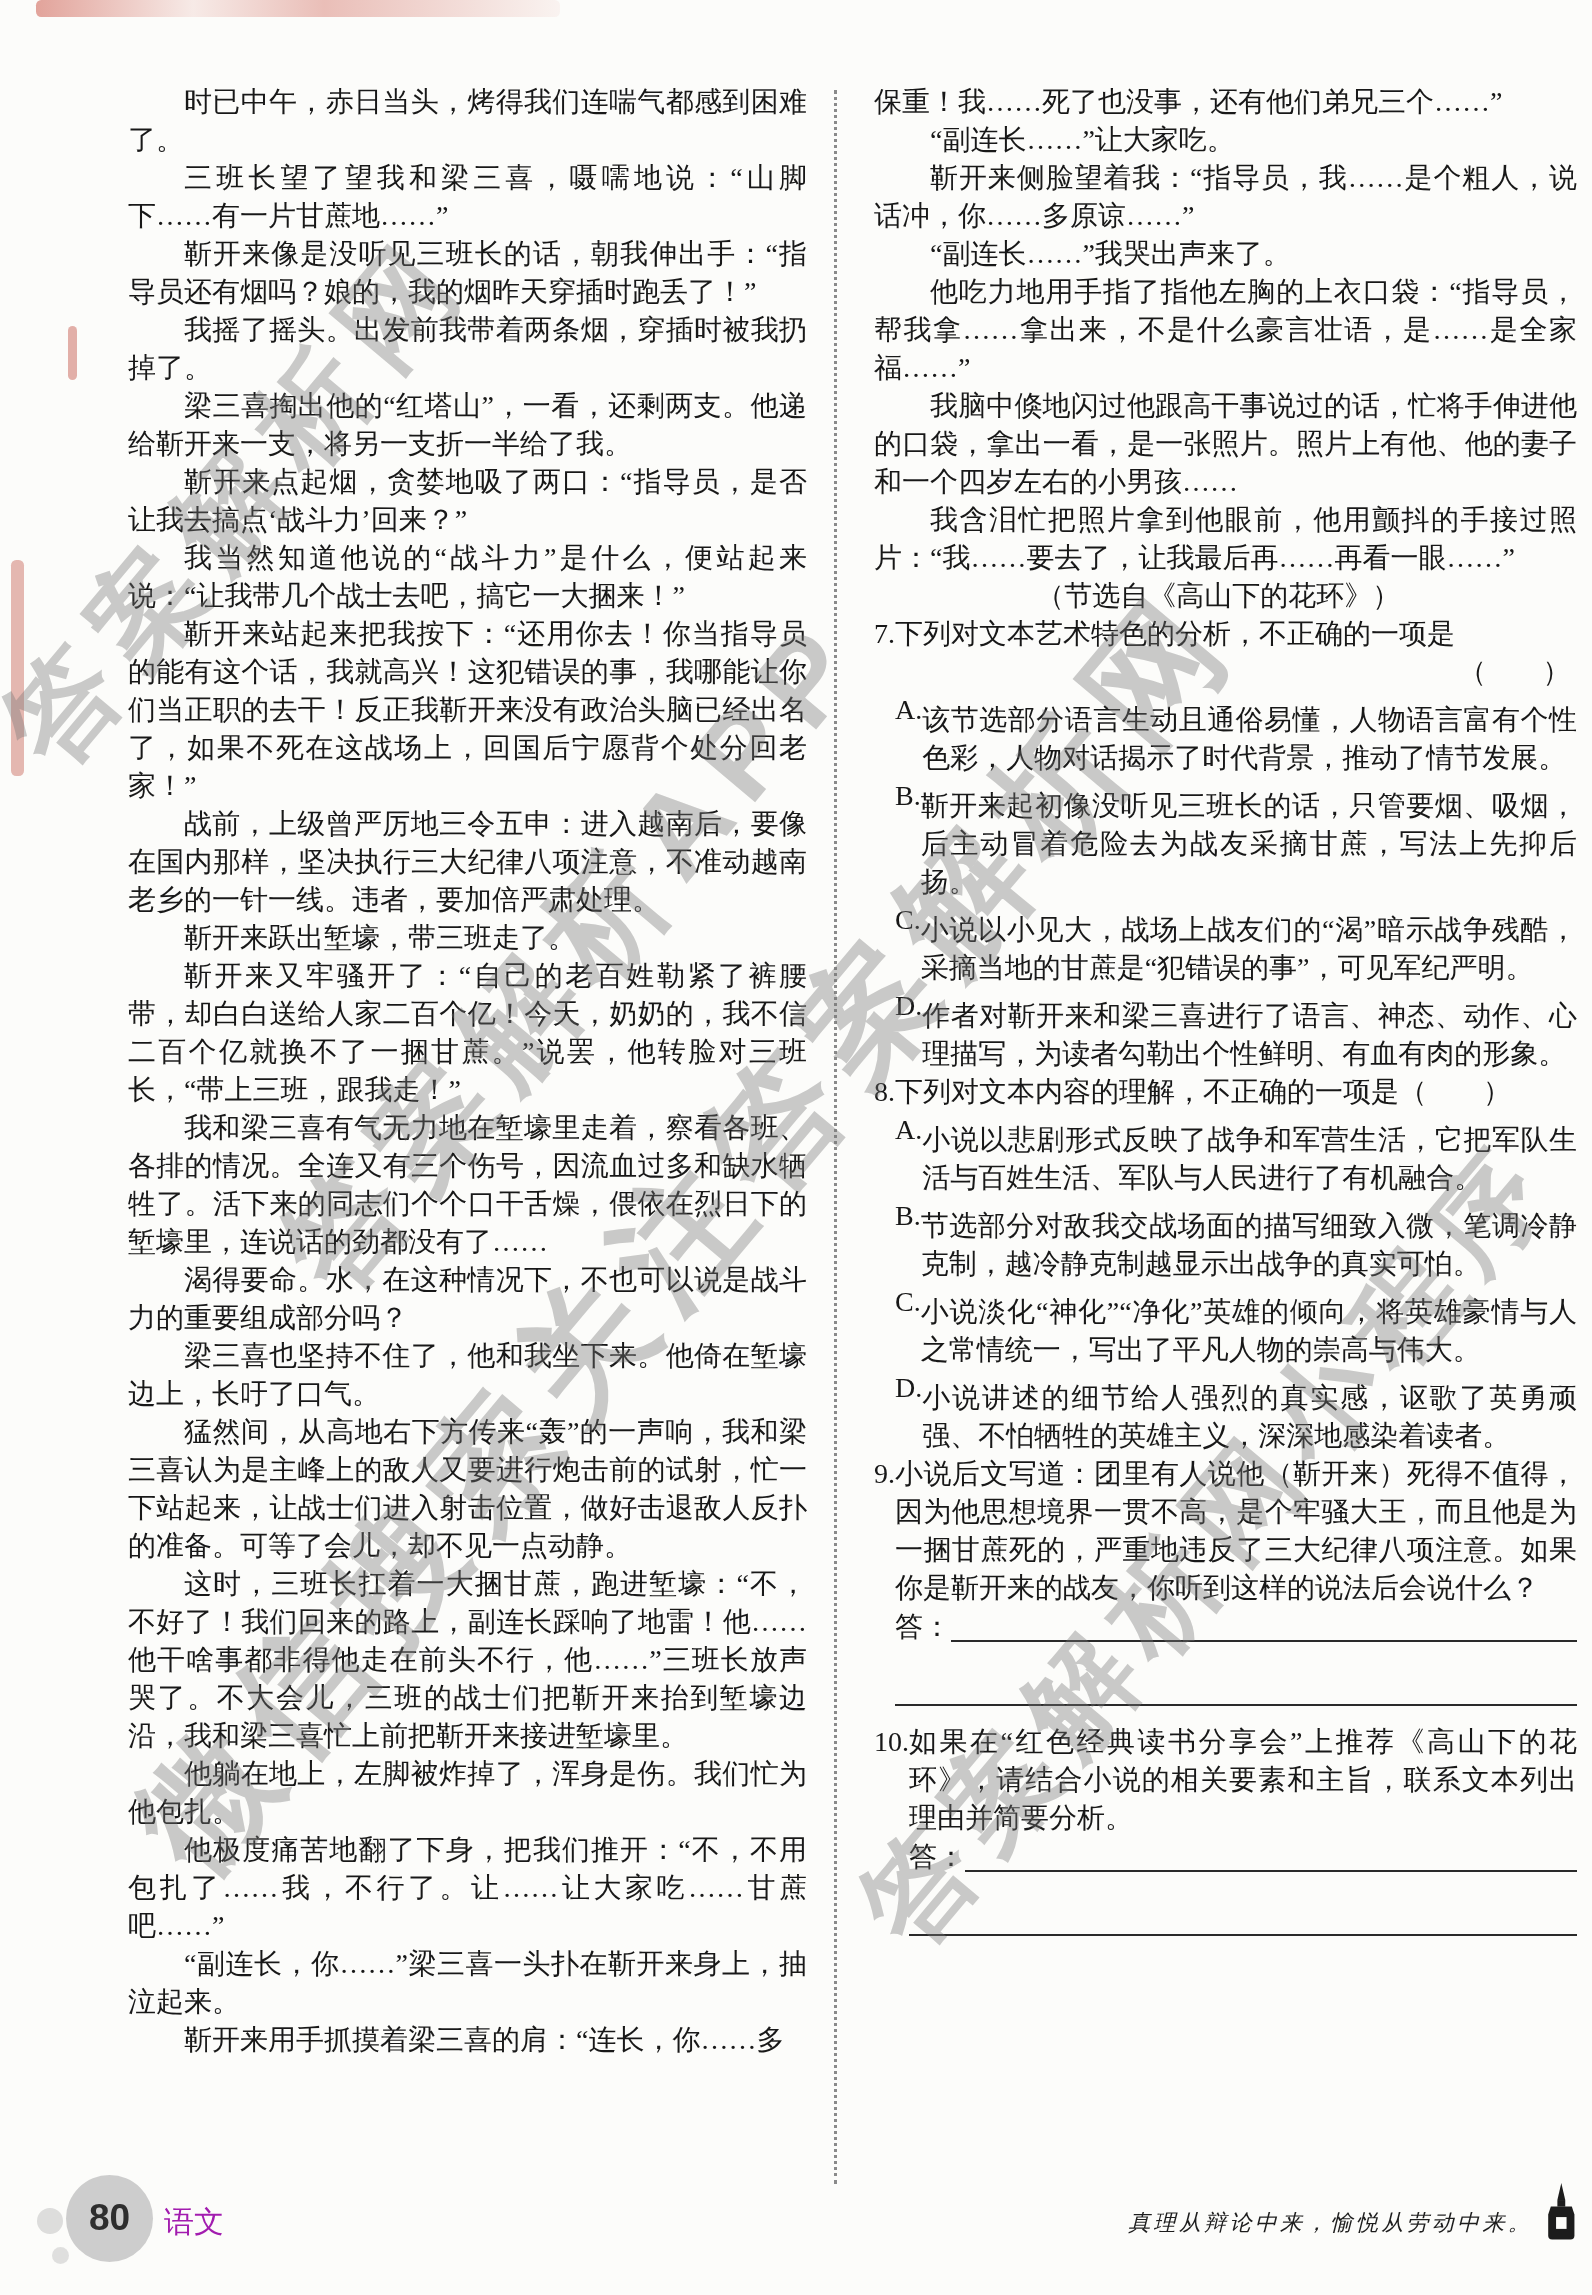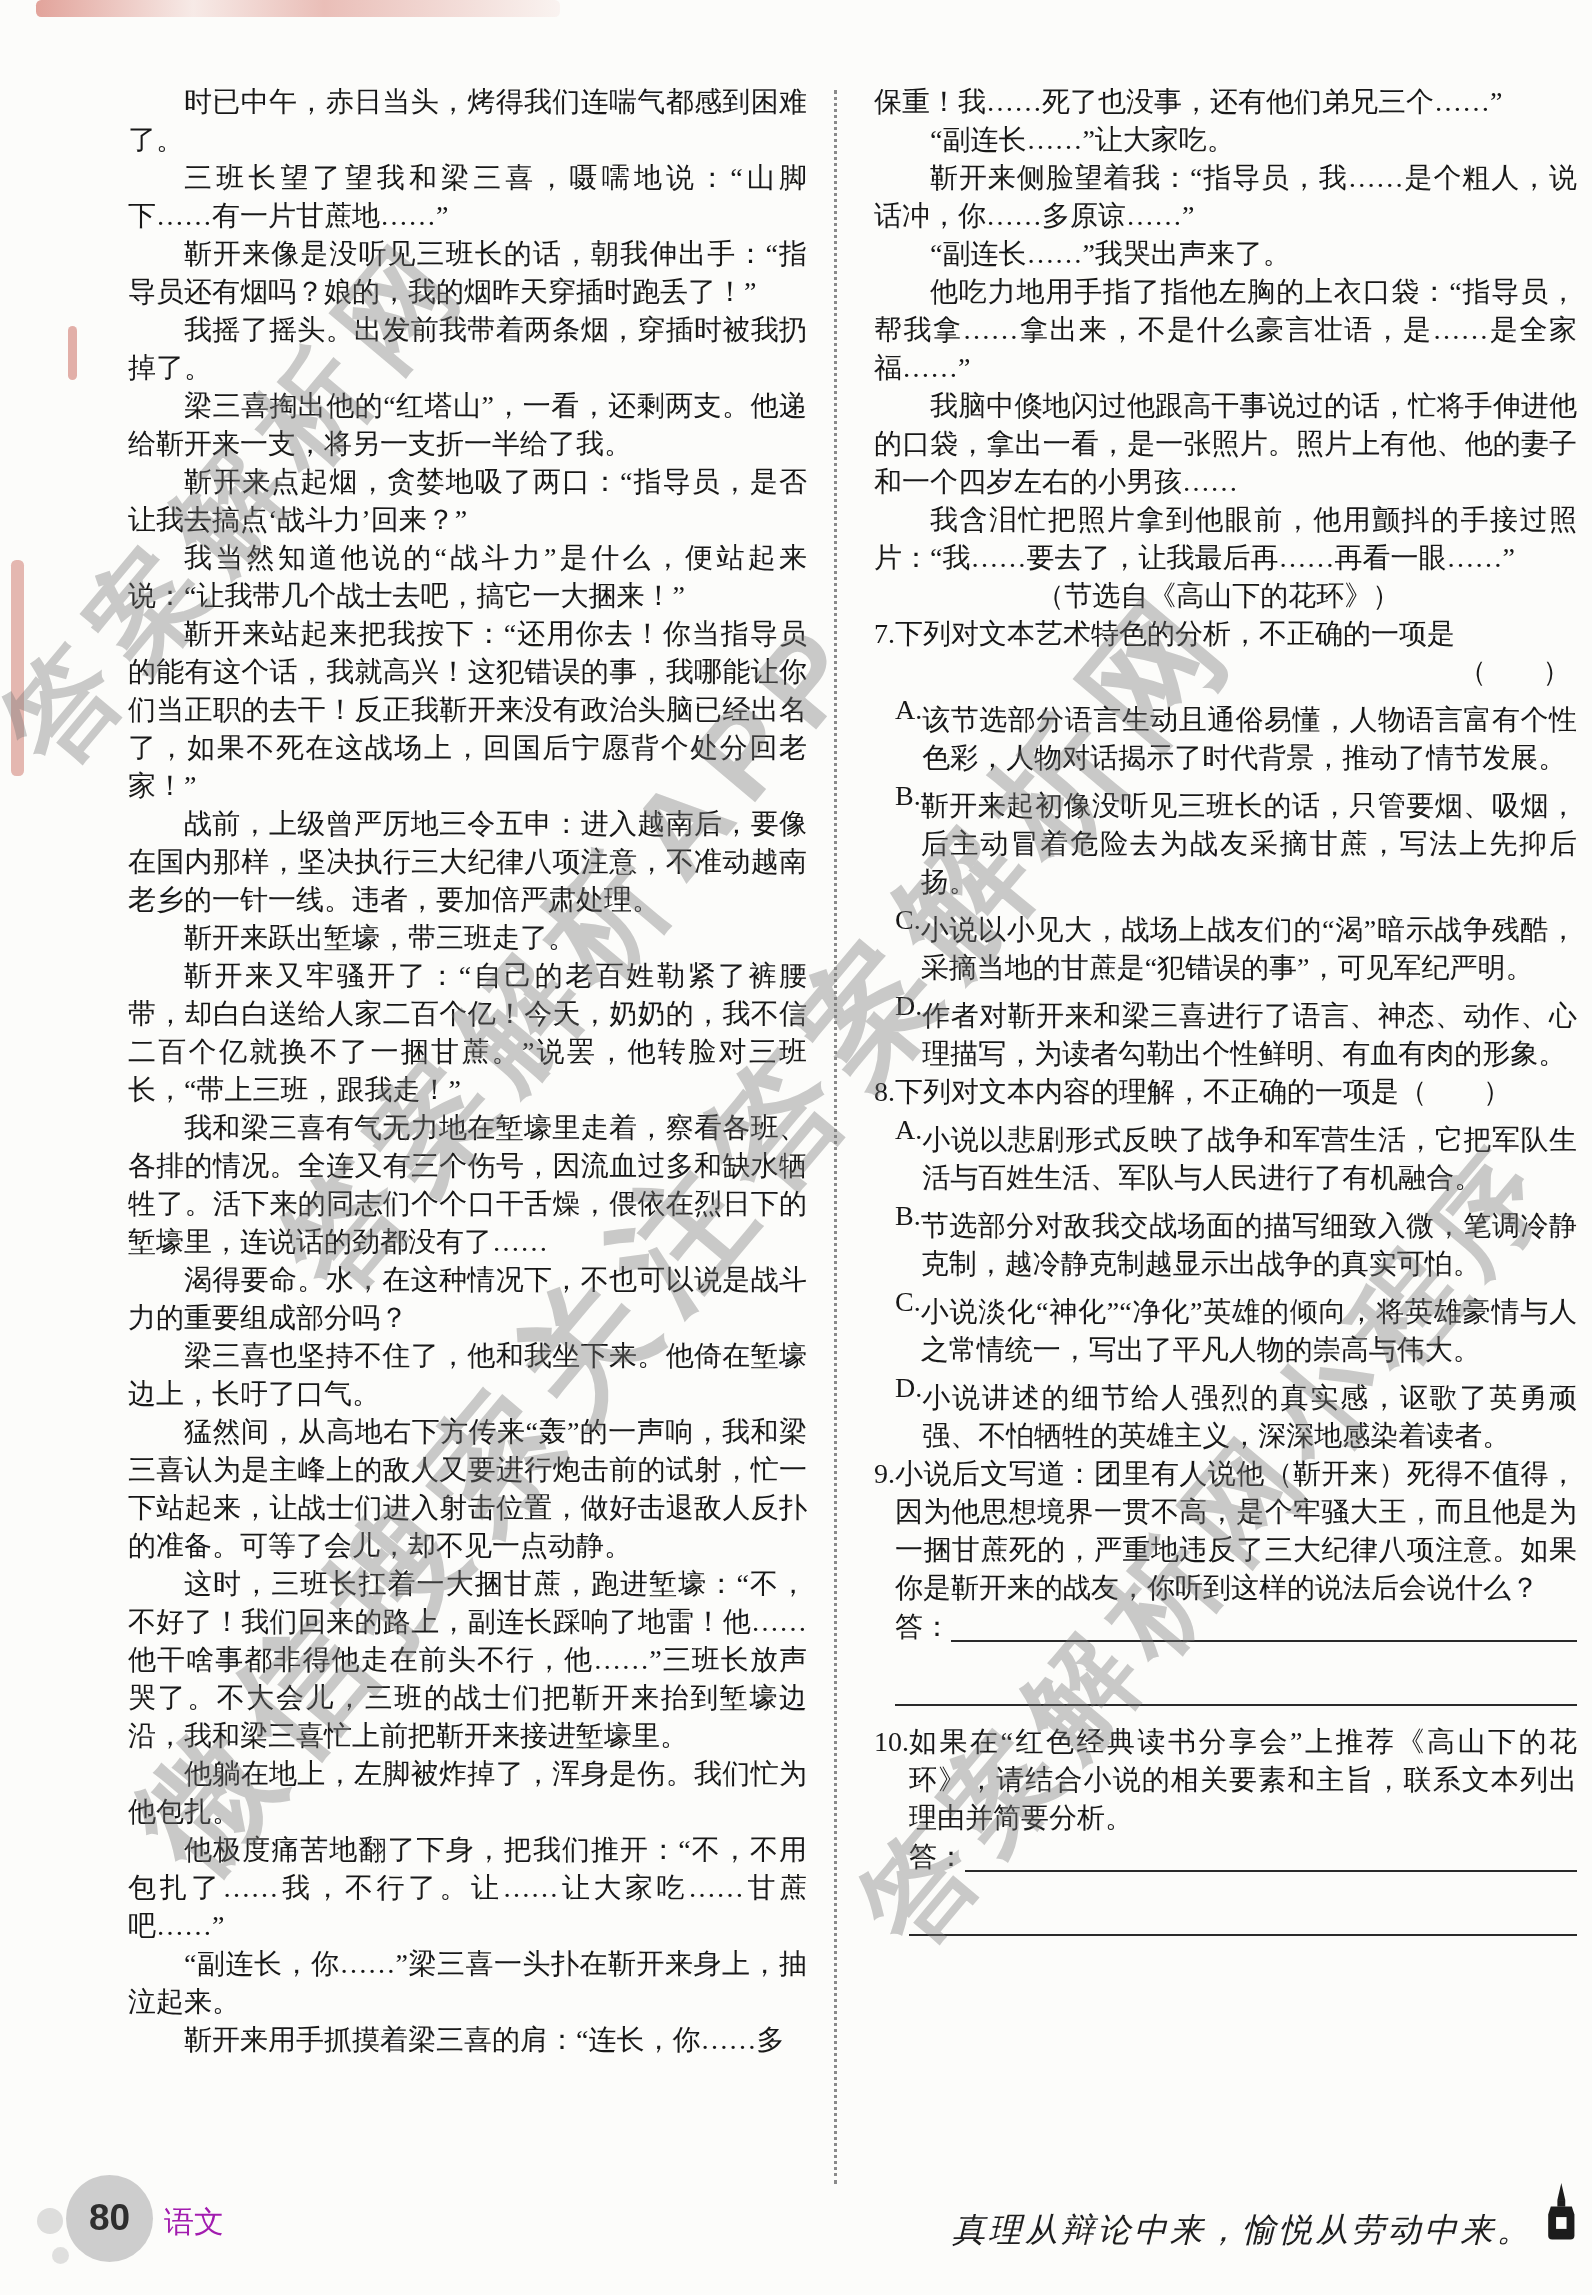--- a/index.html
+++ b/index.html
@@ -43,21 +43,21 @@
   .artifact-small{left:68px;top:326px;width:9.2px;height:54px;background:rgba(190,70,55,.42);}
   
   .blob{position:absolute;background:#bdbdbd;border-radius:50%;opacity:.75;}
   .blob-1{left:66px;top:2175px;width:87px;height:87px;}
   .blob-2{left:37px;top:2208px;width:26px;height:26px;opacity:.5;}
   .blob-3{left:52px;top:2247px;width:17px;height:17px;opacity:.45;}
   .page-num{position:absolute;left:89px;top:2197px;font-size:37px;color:#2e2e2e;
             font-family:"Liberation Sans","DejaVu Sans",sans-serif;z-index:4;font-weight:bold;}
   .subject{position:absolute;left:164px;top:2202px;font-size:30px;color:#a21caf;z-index:4;
            font-family:"Liberation Sans","DejaVu Sans",sans-serif;}
-  .motto{position:absolute;right:72px;top:2208px;font-size:33px;color:#1d1d1d;
+  .motto{position:absolute;right:72px;top:2208px;font-size:22px;color:#1d1d1d;
          font-style:italic;letter-spacing:3.3px;z-index:4;}
   .ink-icon{position:absolute;right:23.6px;top:2183px;z-index:4;}
 </style>
 </head>
 <body>
 
 <div class="page">
 
   <div class="artifact artifact-top"></div>
   <div class="artifact artifact-left"></div>

